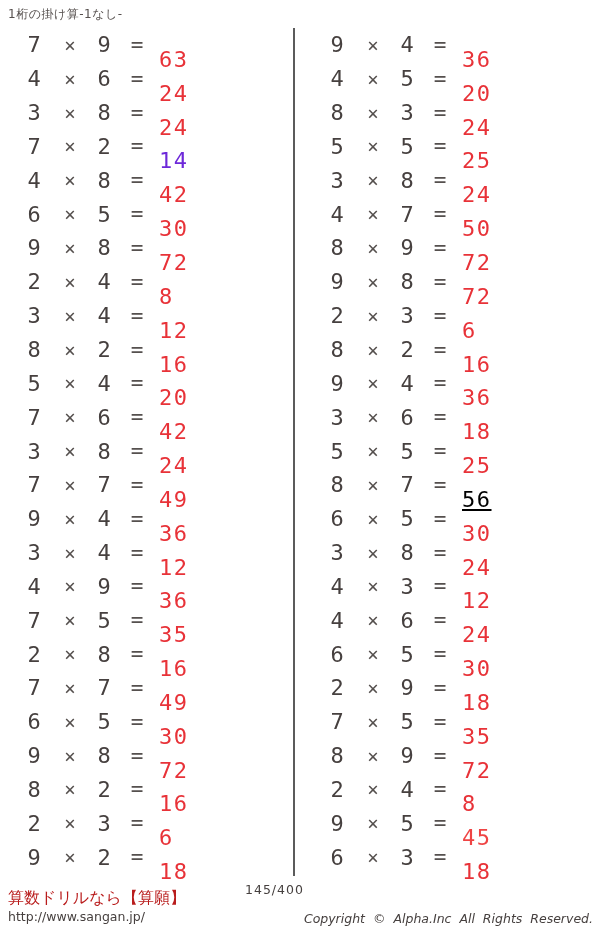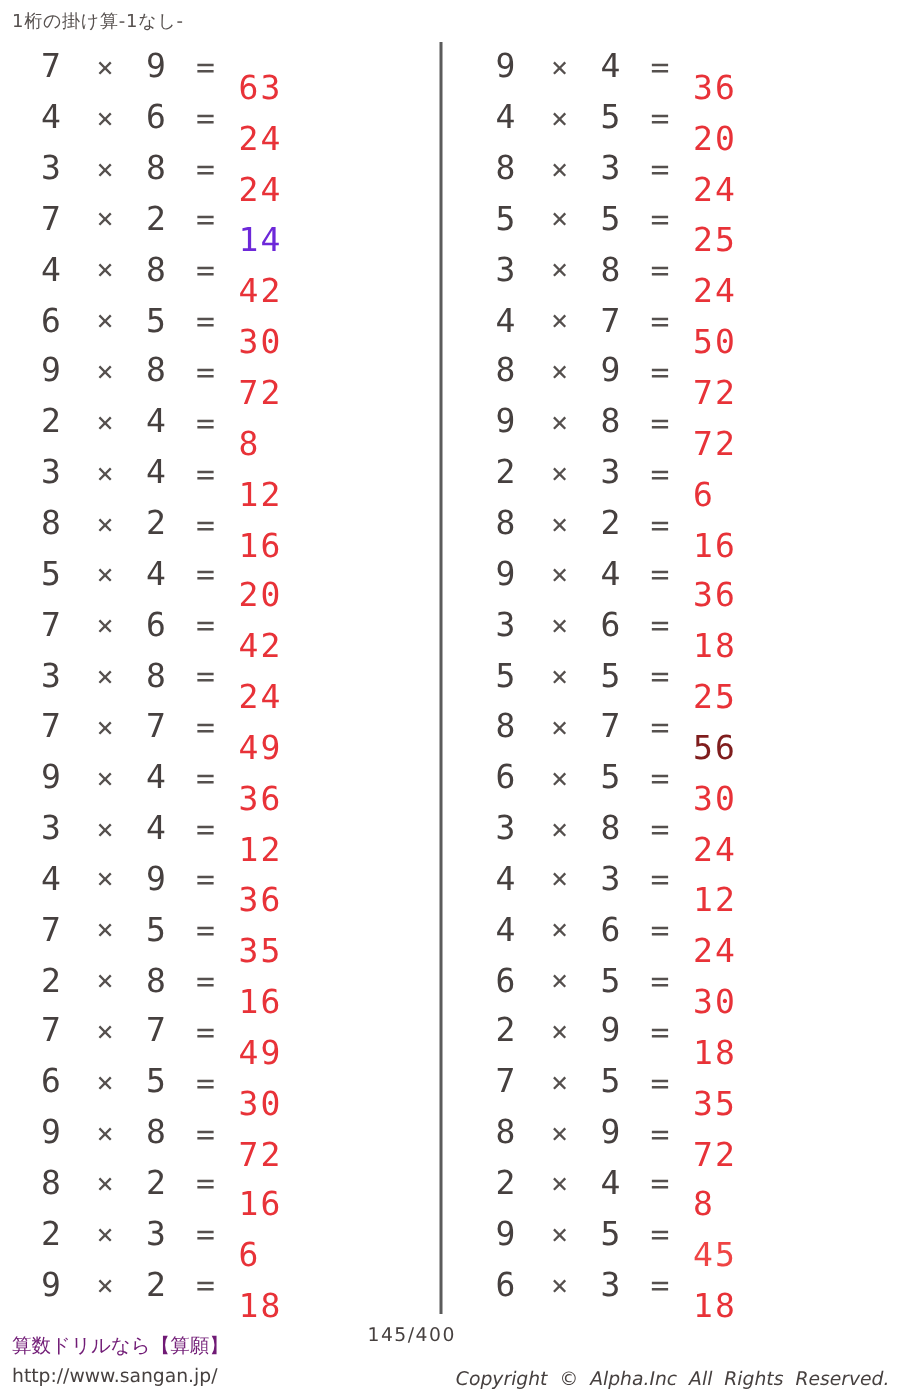--- a/index.html
+++ b/index.html
@@ -39,21 +39,21 @@
     font-size:19px; color:#55504e;
   }
   .row .sym-eq {
     width:24px; text-align:center;
     margin-left:10px; margin-right:10px;
     font-size:21px; color:#55504e;
   }
   .row .answer { letter-spacing:1.5px;margin-top:29px; }
   .footer-site {
     position:absolute; left:8px; top:888px;
-    font-size:13px; color:#701a75;
+    font-size:16px; color:#b91c1c;
   }
   .footer-url {
     position:absolute; left:8px; top:909px;
     font-size:12.5px; color:#46403f;
   }
   .footer-page {
     position:absolute; left:245px; top:882px;
     font-size:12.5px; color:#46403f; letter-spacing:1px;
   }
   .footer-copy {
@@ -335,21 +335,21 @@
       <span class="sym-times">×</span>
       <span class="op">5</span>
       <span class="sym-eq">=</span>
       <span class="answer" style="color: rgb(232, 50, 56);">25</span>
     </div>
     <div class="row">
       <span class="op">8</span>
       <span class="sym-times">×</span>
       <span class="op">7</span>
       <span class="sym-eq">=</span>
-      <span class="answer" style="color: #7f1d1d;">56</span>
+      <span class="answer" style="color: #000000; text-decoration: underline;">56</span>
     </div>
     <div class="row">
       <span class="op">6</span>
       <span class="sym-times">×</span>
       <span class="op">5</span>
       <span class="sym-eq">=</span>
       <span class="answer" style="color: rgb(232, 50, 56);">30</span>
     </div>
     <div class="row">
       <span class="op">3</span>

